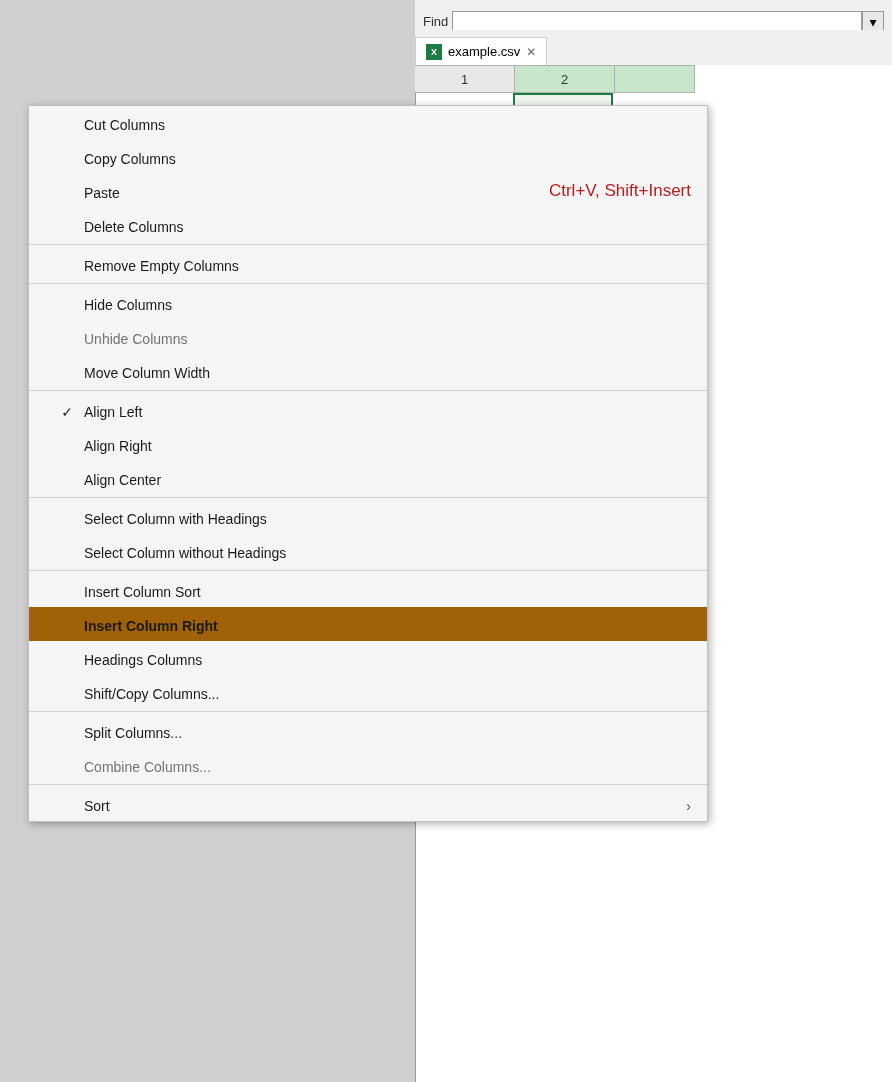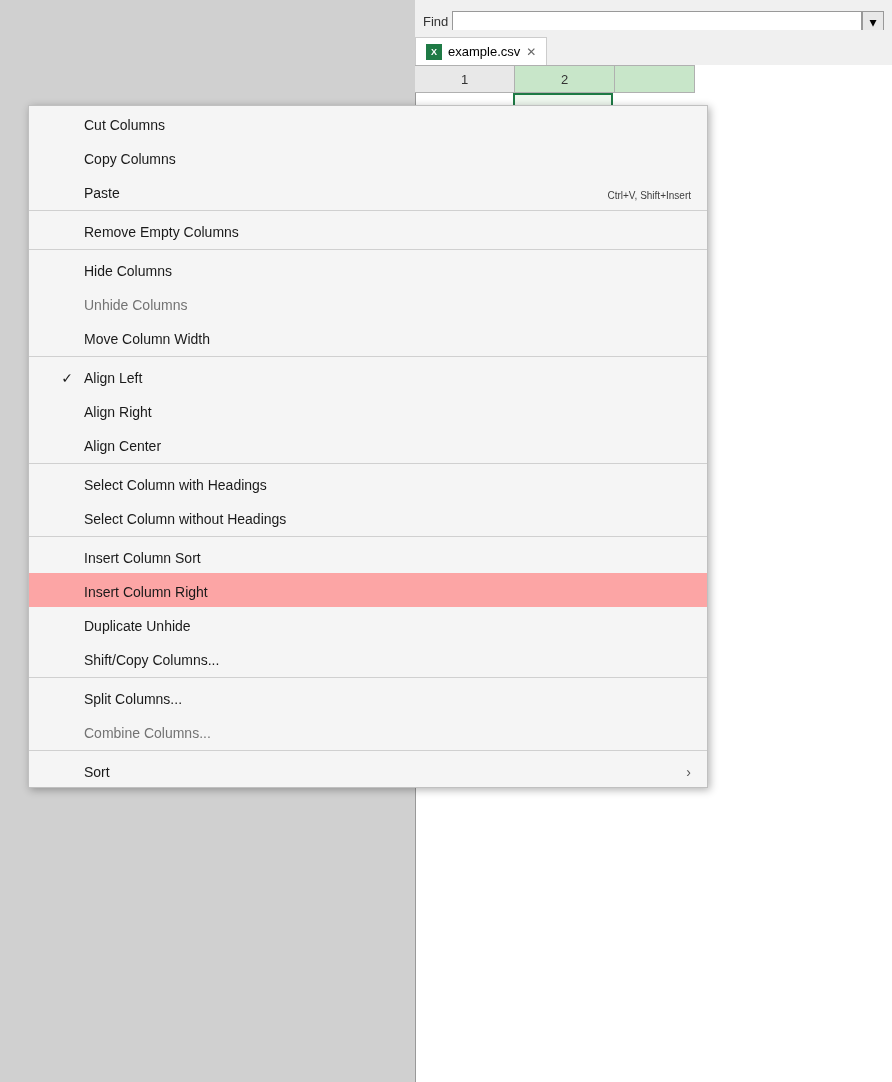--- a/index.html
+++ b/index.html
@@ -186,44 +186,45 @@
       display: flex;
       align-items: flex-end;
       padding: 7px 16px 7px 55px;
       cursor: pointer;
       position: relative;
       min-height: 34px;
       color: #1a1a1a;
     }
 
     .menu-item.highlighted {
-      background: #fca5a5;
+      background: #a16207;
       color: #1a1a1a;
+      font-weight: bold;
     }
 
     .menu-item.disabled {
       color: #737373;
       cursor: default;
     }
 
     .menu-item .check-icon {
       position: absolute;
       left: 28px;
       width: 20px;
       display: flex;
       align-items: center;
       justify-content: center;
       font-size: 14px;
       color: #1a1a1a;
     }
 
     .menu-item .shortcut {
       margin-left: auto;
-      color: #404040;
-      font-size: 10px;
+      color: #b91c1c;
+      font-size: 17px;
     }
 
     .menu-item .arrow {
       margin-left: auto;
       color: #555;
       font-size: 14px;
     }
 
     .menu-separator {
       height: 1px;
@@ -273,20 +274,23 @@
 <div class="menu-item">
       <span class="menu-item-text">Cut Columns</span>
     </div>
     <div class="menu-item">
       <span class="menu-item-text">Copy Columns</span>
     </div>
     <div class="menu-item">
       <span class="menu-item-text">Paste</span>
       <span class="shortcut">Ctrl+V, Shift+Insert</span>
     </div>
+    <div class="menu-item">
+      <span class="menu-item-text">Delete Columns</span>
+    </div>
     <div class="menu-separator"></div>
     <div class="menu-item">
       <span class="menu-item-text">Remove Empty Columns</span>
     </div>
     <div class="menu-separator"></div>
     <div class="menu-item">
       <span class="menu-item-text">Hide Columns</span>
     </div>
     <div class="menu-item disabled">
       <span class="menu-item-text">Unhide Columns</span>
@@ -313,21 +317,21 @@
       <span class="menu-item-text">Select Column without Headings</span>
     </div>
     <div class="menu-separator"></div>
     <div class="menu-item">
       <span class="menu-item-text">Insert Column Sort</span>
     </div>
     <div class="menu-item highlighted">
       <span class="menu-item-text">Insert Column Right</span>
     </div>
     <div class="menu-item">
-      <span class="menu-item-text">Duplicate Unhide</span>
+      <span class="menu-item-text">Headings Columns</span>
     </div>
     <div class="menu-item">
       <span class="menu-item-text">Shift/Copy Columns...</span>
     </div>
     <div class="menu-separator"></div>
     <div class="menu-item">
       <span class="menu-item-text">Split Columns...</span>
     </div>
     <div class="menu-item disabled">
       <span class="menu-item-text">Combine Columns...</span>

